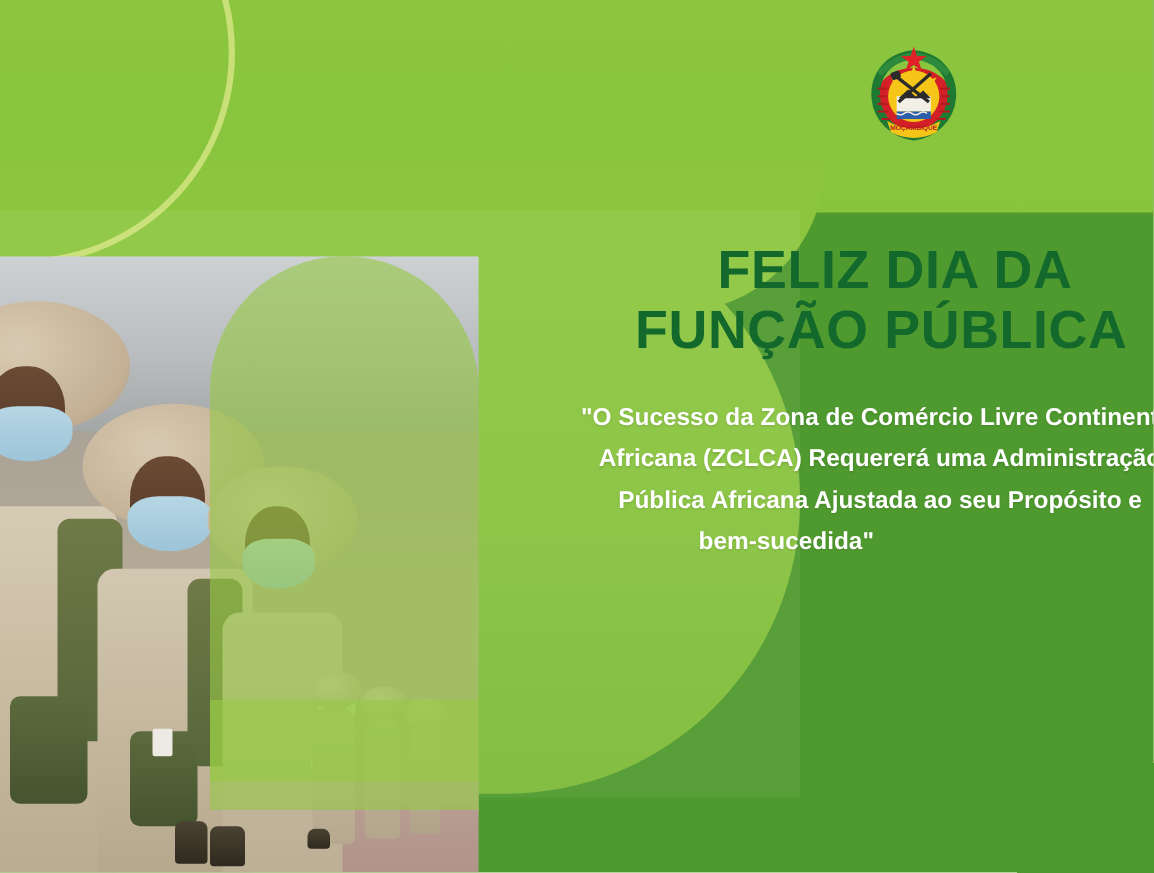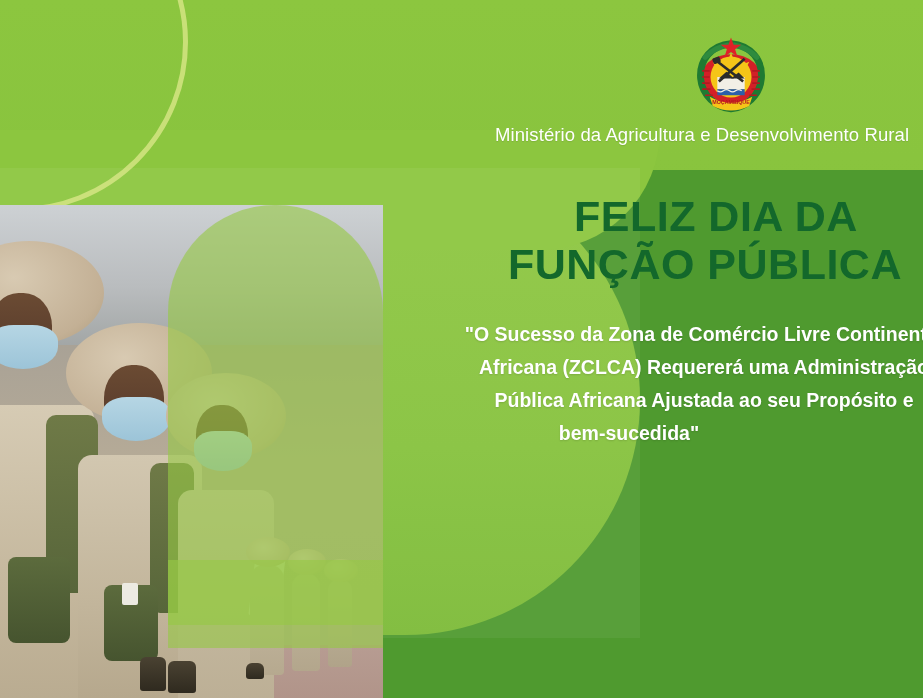--- a/index.html
+++ b/index.html
@@ -278,21 +278,20 @@
       <rect x="26" y="30" width="10" height="8" rx="2" fill="#2B2B2B" transform="rotate(-20 31 34)"></rect>
 
       <rect x="32" y="72" width="36" height="8" fill="#2C5FAA"></rect>
       <path d="M32 74 q4 3 8 0 q4 -3 8 0 q4 3 8 0 q4 -3 8 0" fill="none" stroke="#F2EFE6" stroke-width="1.6"></path>
 
       <path d="M22 82 q28 16 56 0 l-4 12 q-24 12 -48 0 Z" fill="#F5C518"></path>
       <text x="50" y="92" font-size="7" font-family="'Liberation Sans',sans-serif" fill="#B21A20" text-anchor="middle" font-weight="bold">MOÇAMBIQUE</text>
     </svg>
   </div>
 
-  <div class="ministry">Ministério da Agricultura e Desenvolvimento Rural</div>
 
   <div class="title">
     <span class="l1">FELIZ DIA DA</span>
     <span class="l2">FUNÇÃO PÚBLICA</span>
   </div>
 
   <div class="quote">
     <span class="q1">"O Sucesso da Zona de Comércio Livre Continental</span>
     <span class="q2">Africana (ZCLCA) Requererá uma Administração</span>
     <span class="q3">Pública Africana Ajustada ao seu Propósito e</span>

